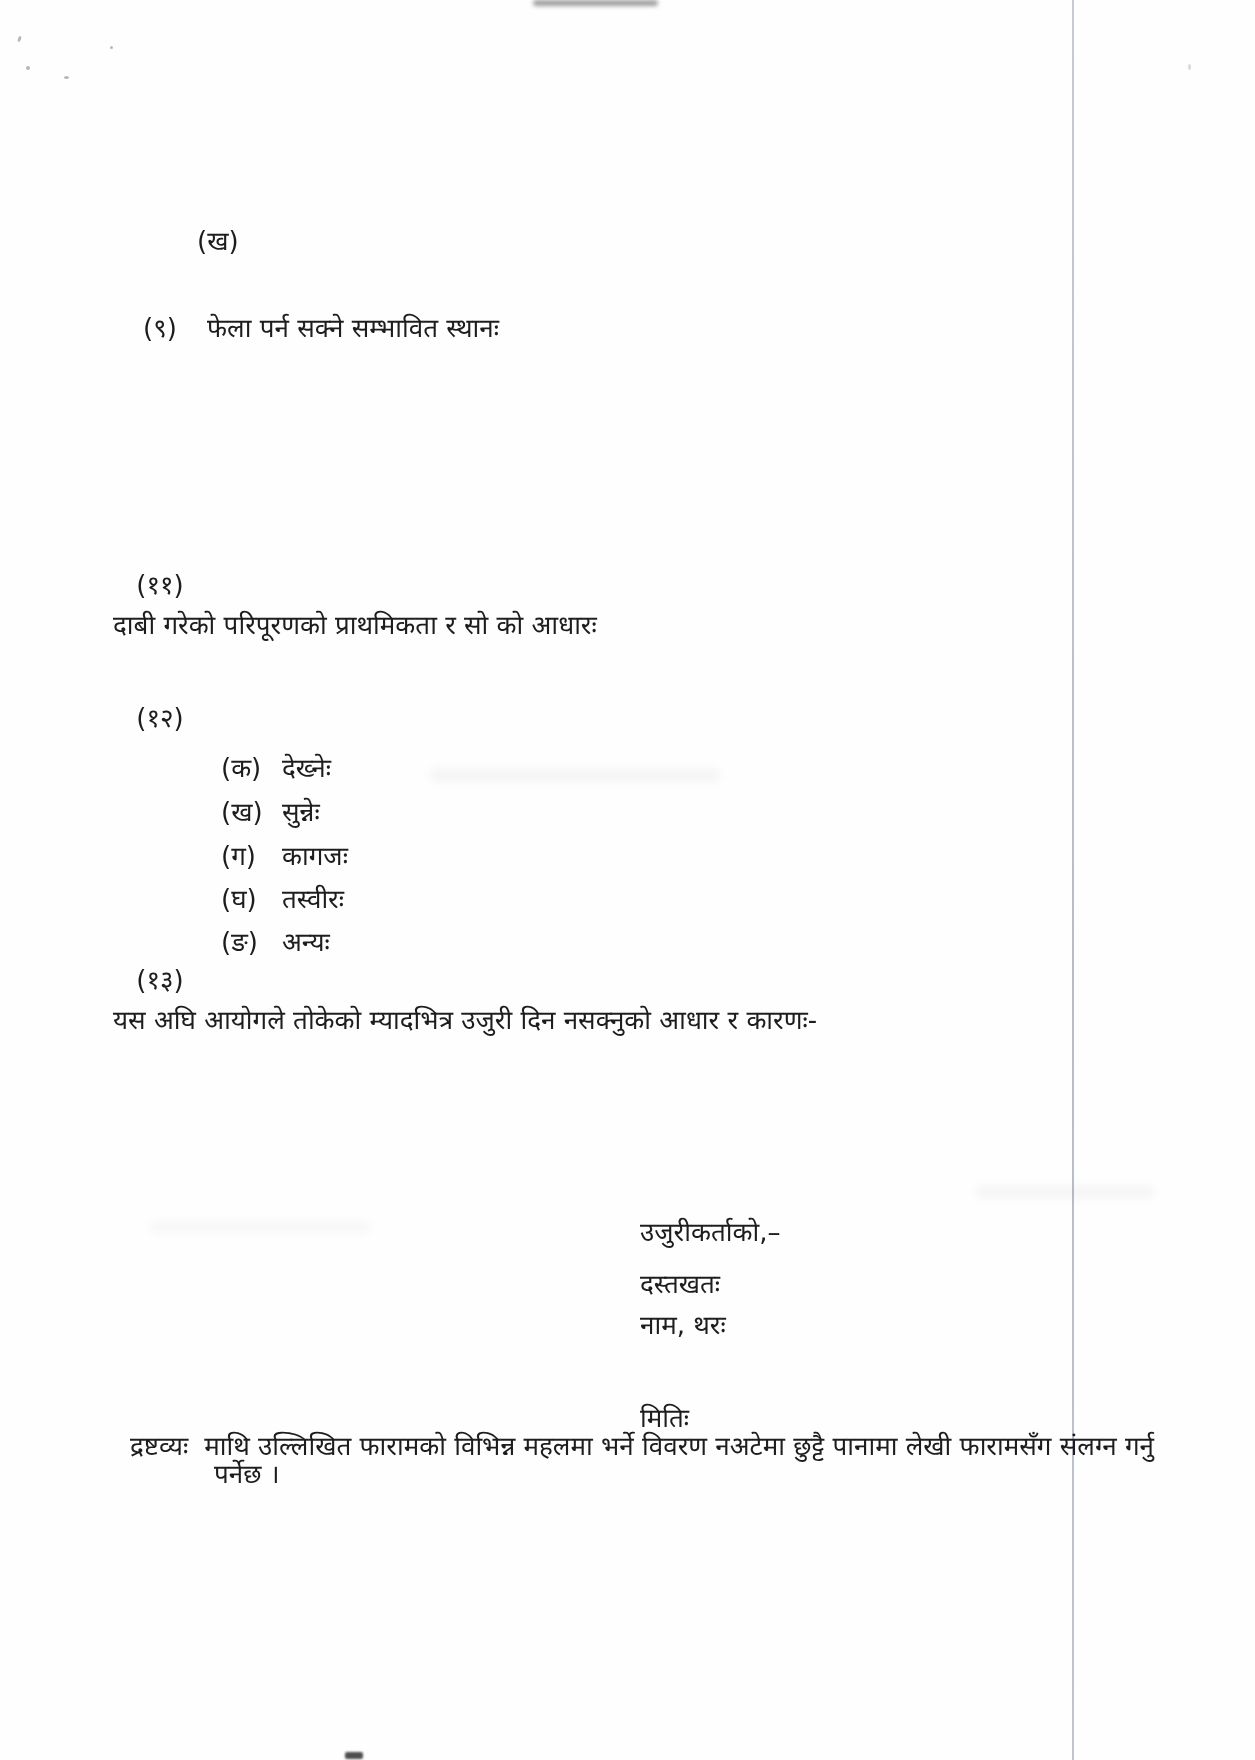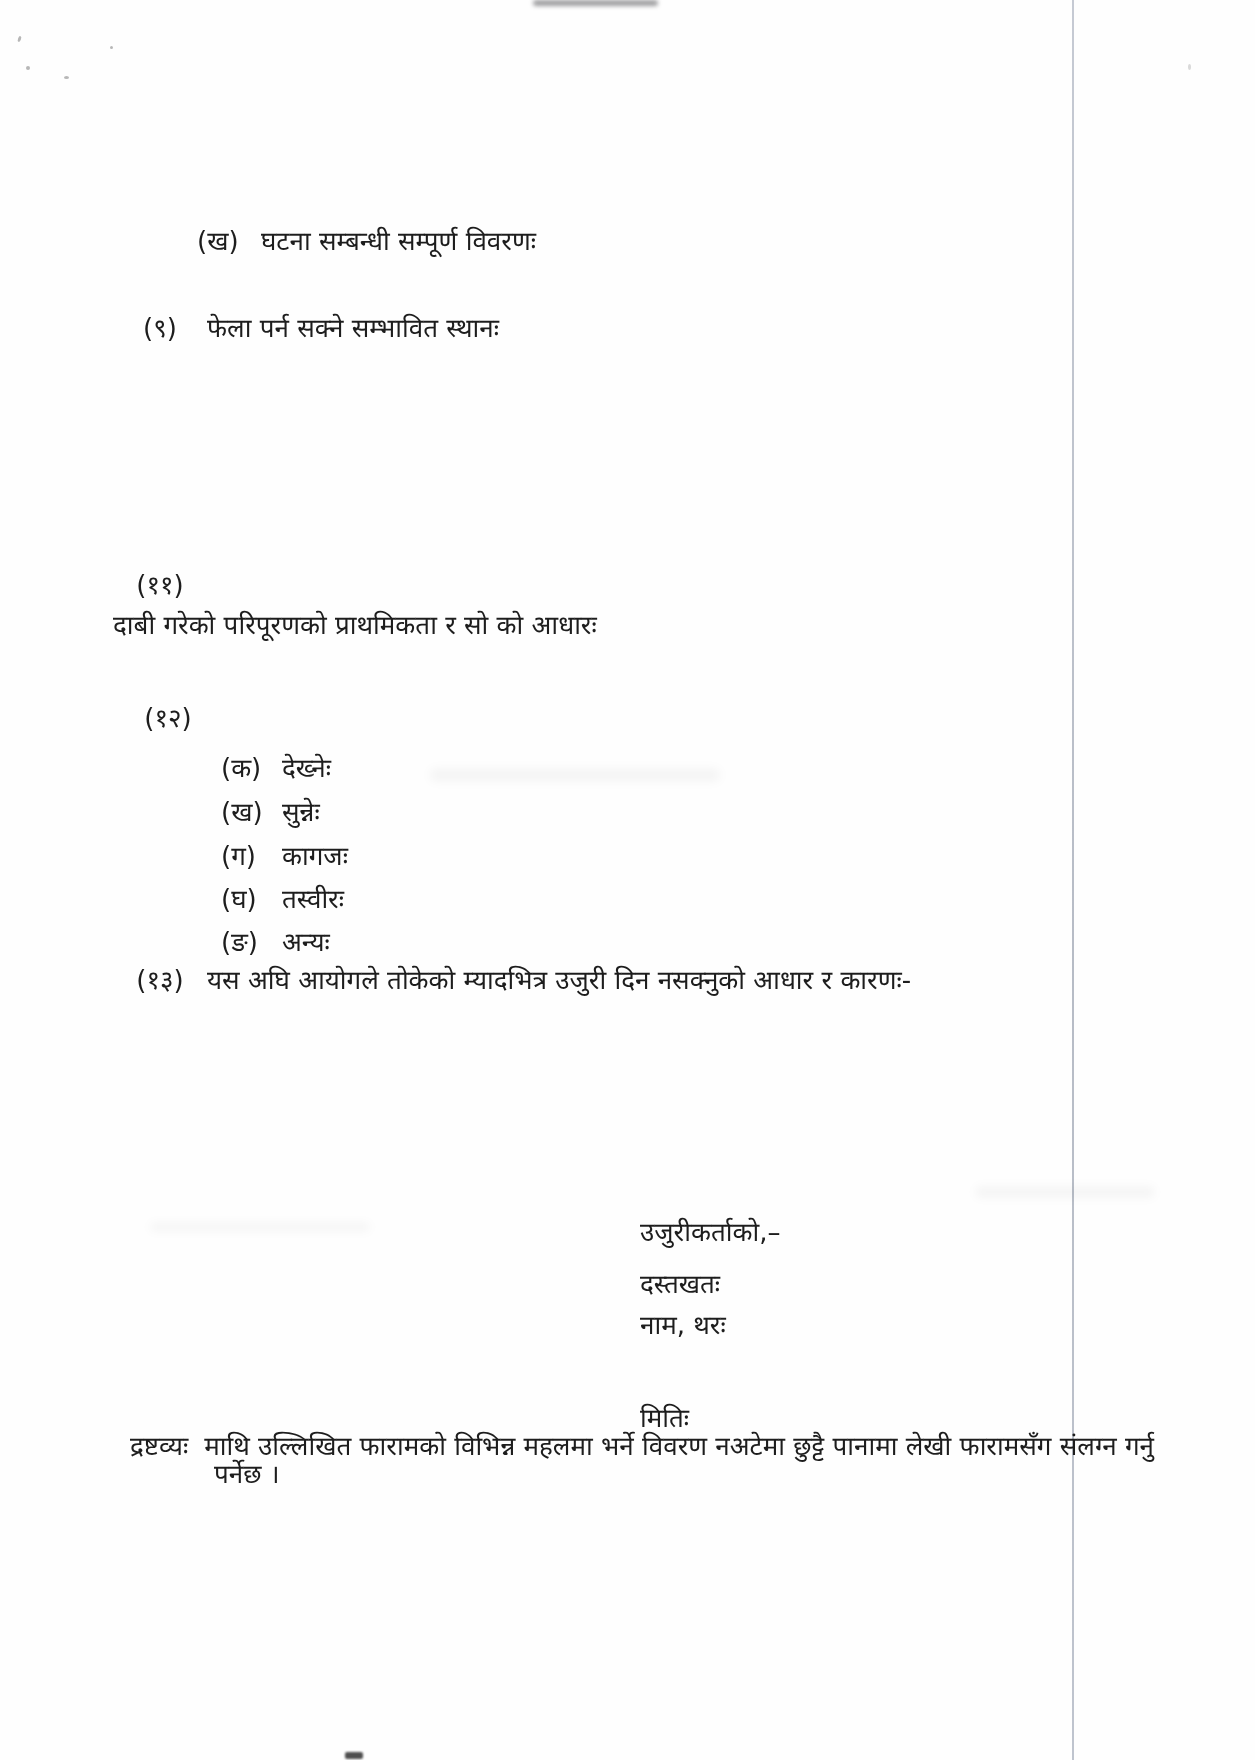--- a/index.html
+++ b/index.html
@@ -63,35 +63,34 @@
   <div class="speck speck2"></div>
   <div class="speck speck3"></div>
   <div class="speck speck4"></div>
   <div class="speck speck5"></div>
   <div class="smear smear1"></div>
   <div class="smear smear2"></div>
   <div class="smear smear3"></div>
 
   <div class="row" style="left:197px; top:221px;">
     <span class="num num-kha">(ख)</span>
-    <span class="txt">घटना सम्बन्धी सम्पूर्ण विवरणः</span>
   </div>
 
   <div class="row" style="left:113px; top:308px;">
     <span class="num num-main">(९)</span>
     <span class="txt">फेला पर्न सक्ने सम्भावित स्थानः</span>
   </div>
 
 
   <div class="row" style="left:113px; top:565px;flex-direction:column;">
     <span class="num num-main">(११)</span>
     <span class="txt">दाबी गरेको परिपूरणको प्राथमिकता र सो को आधारः</span>
   </div>
 
-  <div class="row" style="left:121px; top:698px;">
+  <div class="row" style="left:113px; top:698px;">
     <span class="num num-main">(१२)</span>
   </div>
 
   <div class="row" style="left:221px; top:748px;">
     <span class="num num-sub">(क)</span>
     <span class="txt">देख्नेः</span>
   </div>
   <div class="row" style="left:221px; top:792px;">
     <span class="num num-sub">(ख)</span>
     <span class="txt">सुन्नेः</span>
@@ -102,21 +101,21 @@
   </div>
   <div class="row" style="left:221px; top:879px;">
     <span class="num num-sub">(घ)</span>
     <span class="txt">तस्वीरः</span>
   </div>
   <div class="row" style="left:221px; top:922px;">
     <span class="num num-sub">(ङ)</span>
     <span class="txt">अन्यः</span>
   </div>
 
-  <div class="row" style="left:113px; top:960px;">
+  <div class="row" style="left:113px; top:960px;flex-direction:column;">
     <span class="num num-main">(१३)</span>
     <span class="txt">यस अघि आयोगले तोकेको म्यादभित्र उजुरी दिन नसक्नुको आधार र कारणः-</span>
   </div>
 
 
   <div class="sigline" style="top:1212px;">उजुरीकर्ताको,–</div>
   <div class="sigline" style="top:1264px;">दस्तखतः</div>
   <div class="sigline" style="top:1305px;">नाम, थरः</div>
   <div class="sigline" style="top:1398px;">मितिः</div>
 

